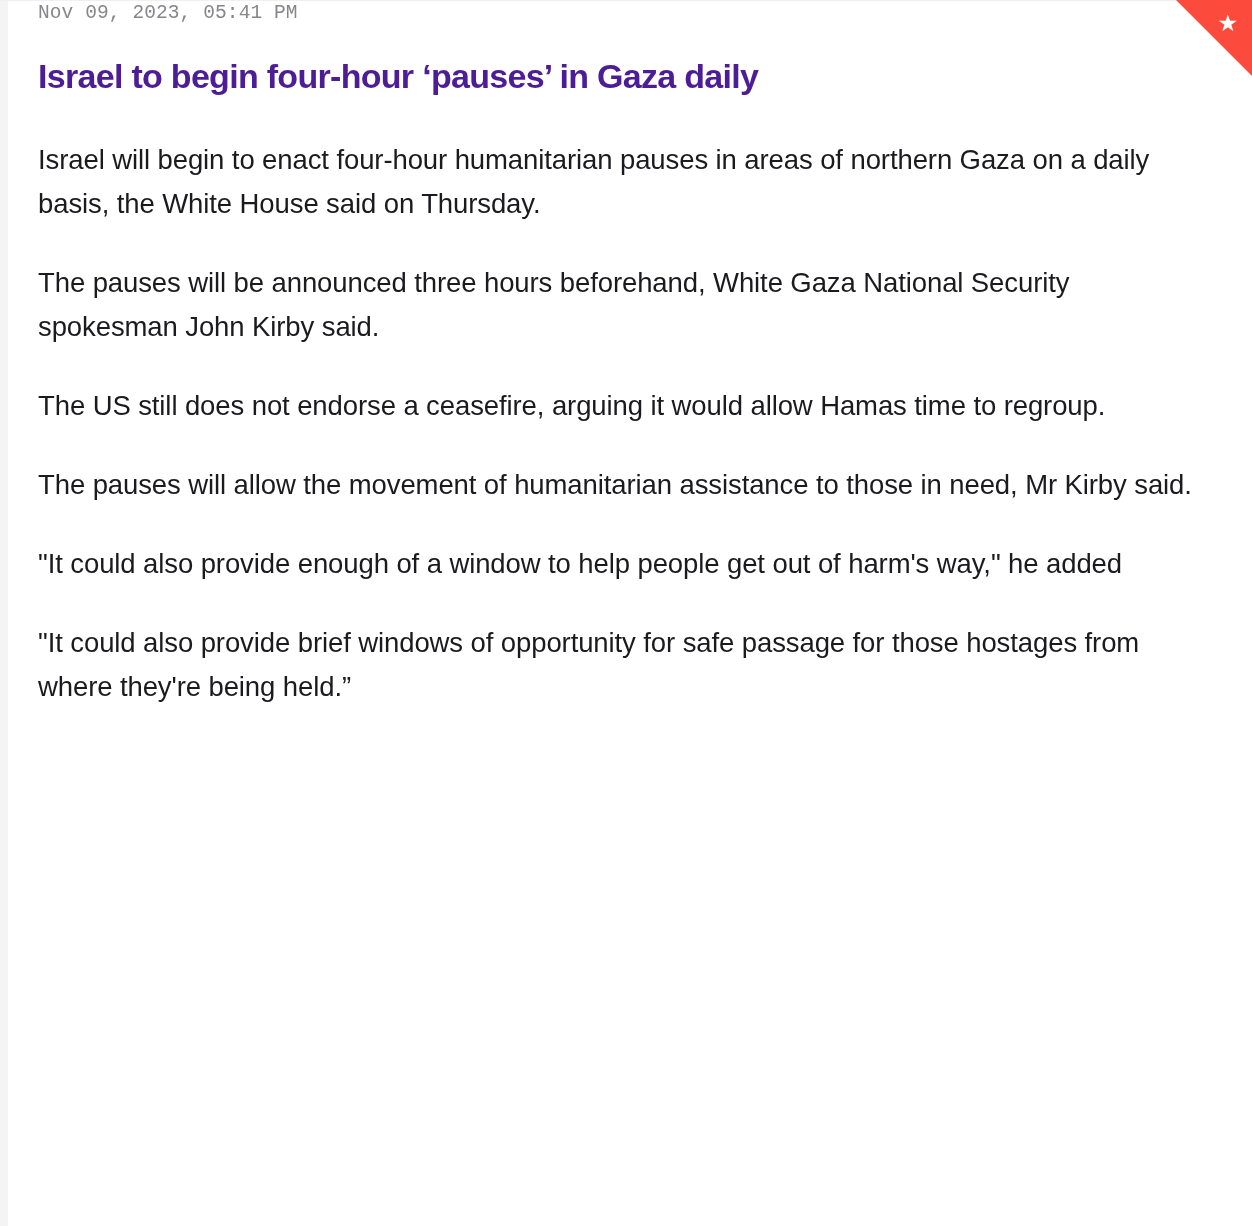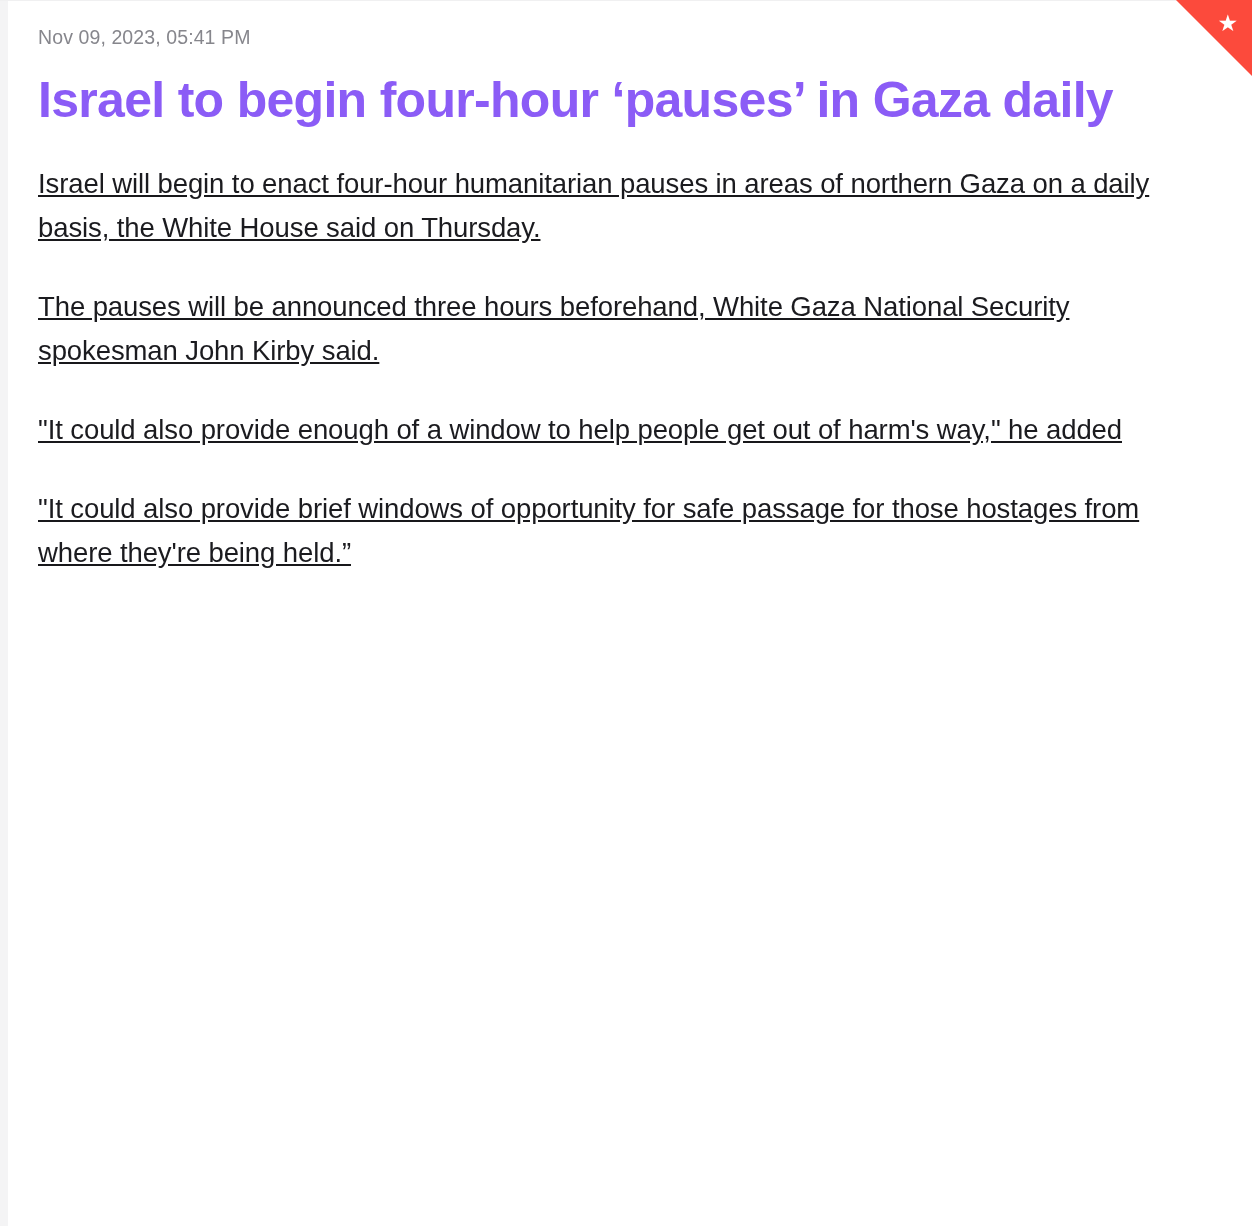--- a/index.html
+++ b/index.html
@@ -64,41 +64,39 @@
   .corner-flag .star {
     position: absolute;
     top: 12px;
     right: 14px;
     color: #ffffff;
     font-size: 23px;
     line-height: 23px;
   }
 
   .timestamp {
-    padding-top: 24px;
     font-size: 19.5px;
     line-height: 26px;
     color: #86868c;
     letter-spacing: 0.1px;
-    font-family: Liberation Sans, sans-serif;
+    font-family: Liberation Mono, monospace;
   }
 
   h1.headline {
     margin: 22px 0 0 0;
-    font-size: 50px;
+    font-size: 34px;
     line-height: 56px;
     font-weight: 700;
     letter-spacing: -0.7px;
-    color: #8b5cf6;
+    color: #4c1d95;
     font-family: "Liberation Sans", sans-serif;
   }
 
   .article {
     margin-top: 34px;
-    text-decoration: underline;
   }
   .article p {
     margin: 0 0 35px 0;
     font-size: 27.5px;
     line-height: 44px;
     color: #1b1b1f;
     letter-spacing: -0.1px;
     max-width: 1190px;
   }
   .article p:last-child {
@@ -115,17 +113,19 @@
     <span class="star">★</span>
   </div>
 
   <div class="timestamp">Nov 09, 2023, 05:41 PM</div>
 
   <h1 class="headline">Israel to begin four-hour ‘pauses’ in Gaza daily</h1>
 
   <div class="article">
     <p>Israel will begin to enact four-hour humanitarian pauses in areas of northern Gaza on a daily basis, the White House said on Thursday.</p>
     <p>The pauses will be announced three hours beforehand, White Gaza National Security spokesman John Kirby said.</p>
+    <p>The US still does not endorse a ceasefire, arguing it would allow Hamas time to regroup.</p>
+    <p>The pauses will allow the movement of humanitarian assistance to those in need, Mr Kirby said.</p>
     <p>"It could also provide enough of a window to help people get out of harm's way," he added</p>
     <p>"It could also provide brief windows of opportunity for safe passage for those hostages from where they're being held.”</p>
   </div>
 
 </div>
 
 </body></html>

